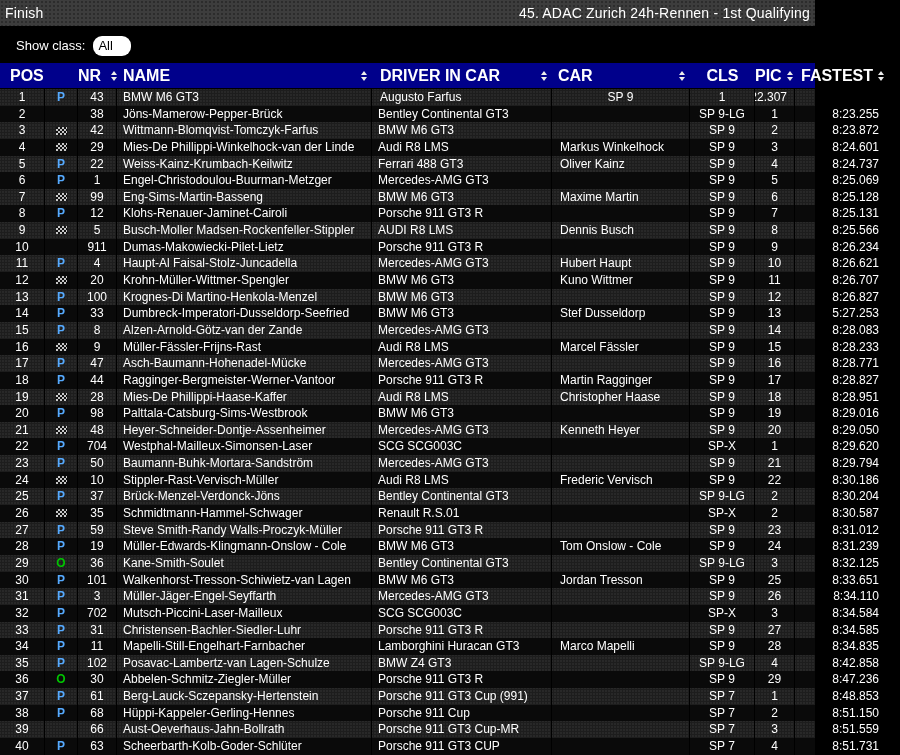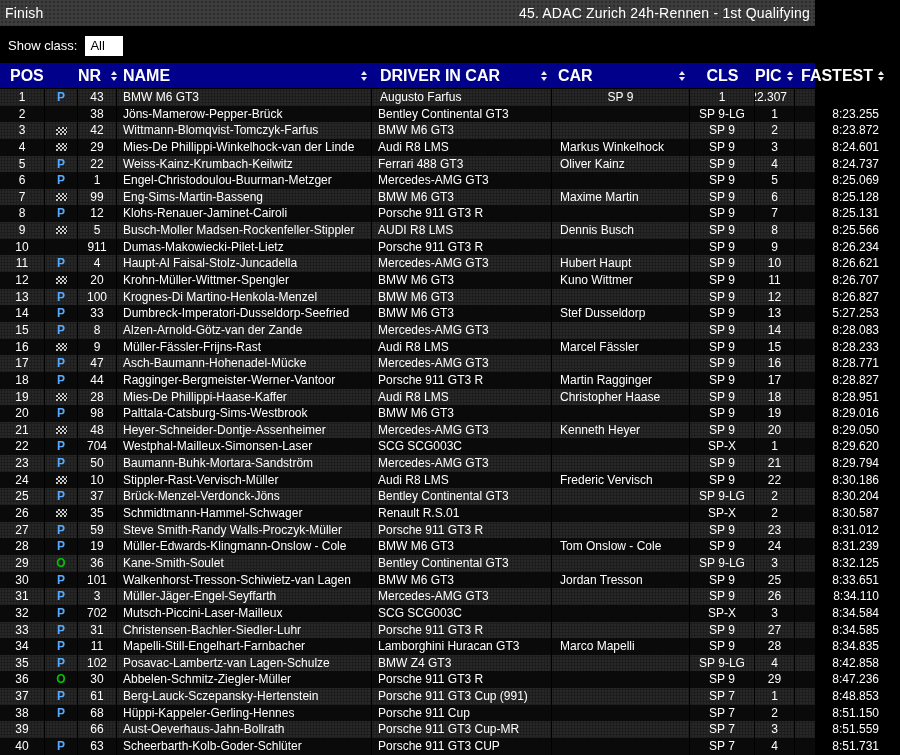--- a/index.html
+++ b/index.html
@@ -18,23 +18,23 @@
 
   
   .topbar{height:28px;flex:0 0 28px;display:flex;align-items:center;justify-content:space-between;
     padding:0 5px;background-color:var(--topbar-bg);
     background-image:radial-gradient(#2c2c2c 1px, transparent 1.2px);
     background-size:4px 4px;border-bottom:2px solid #000;font-size:14px;}
   .topbar .t-left{letter-spacing:.2px;}
   .topbar .t-right{letter-spacing:.2px;}
 
   
-  .filterbar{height:35px;flex:0 0 35px;background:#000;display:flex;align-items:center;padding:0 8px;font-size:13px;}
+  .filterbar{height:35px;flex:0 0 35px;background:#000;display:flex;align-items:center;padding:0 16px;font-size:13px;}
   .classSelect{margin-left:8px;background:#fff;color:#000;min-width:38px;height:20px;
-    display:inline-flex;align-items:center;padding:0 9px 0 5px;font-size:13px;}
+    display:inline-flex;align-items:center;padding:0 9px 0 5px;font-size:13px;border-radius:9px;}
 
   
   .thead{height:26px;flex:0 0 26px;background:var(--header-bg);display:grid;
     grid-template-columns:45px 33px 39px 255px 180px 138px 65px 40px 92px 1fr;
     border-bottom:1px solid #000;font-weight:bold;font-size:16px;}
   .hcell{display:flex;align-items:center;white-space:nowrap;overflow:hidden;}
   .h-pos{padding-left:10px;}
   .h-nr{justify-content:space-between;}
   .h-name,.h-car{justify-content:space-between;padding:0 5px 0 6px;}
   .h-driver{justify-content:space-between;padding:0 5px 0 8px;}

